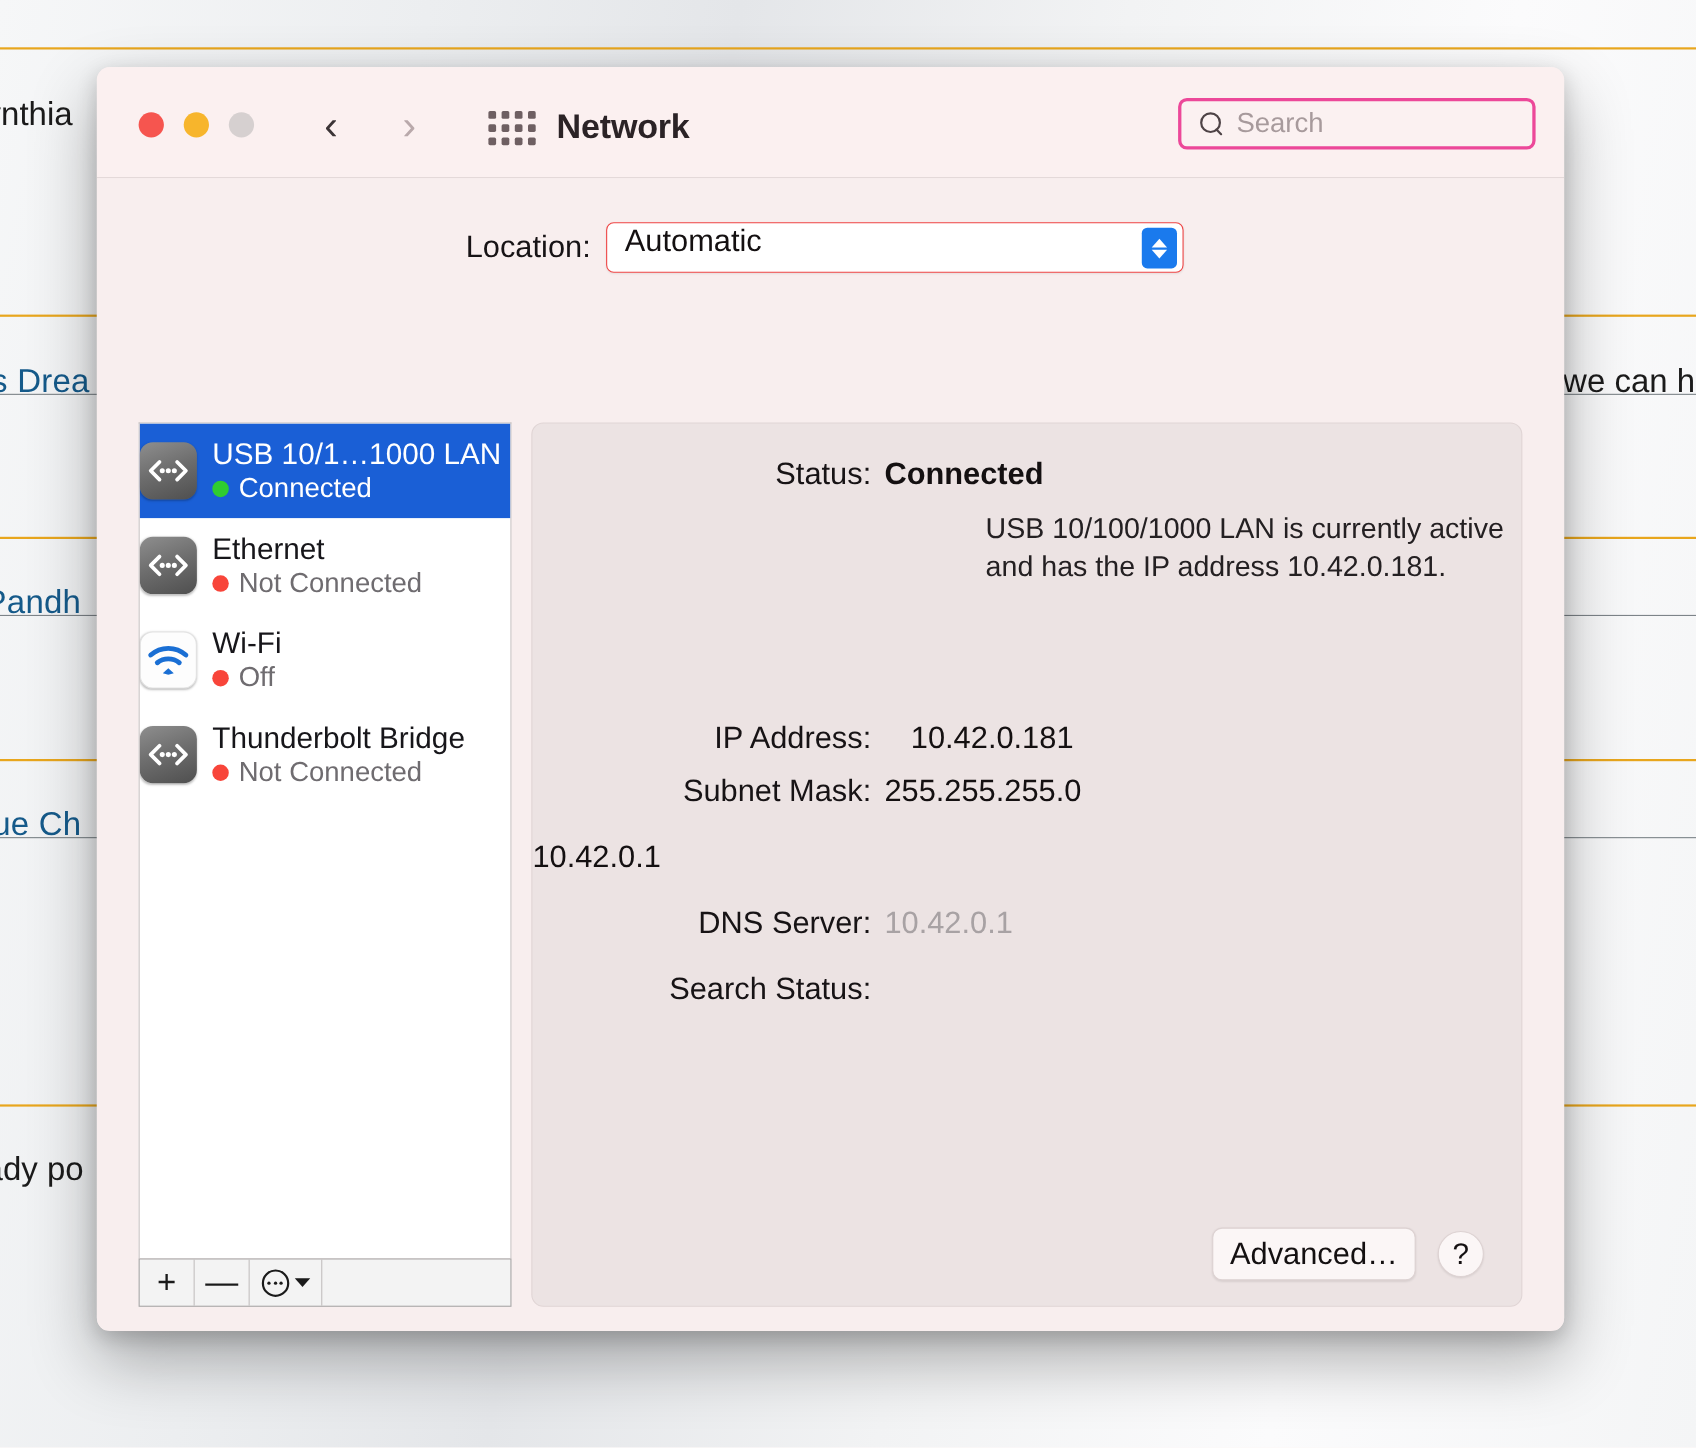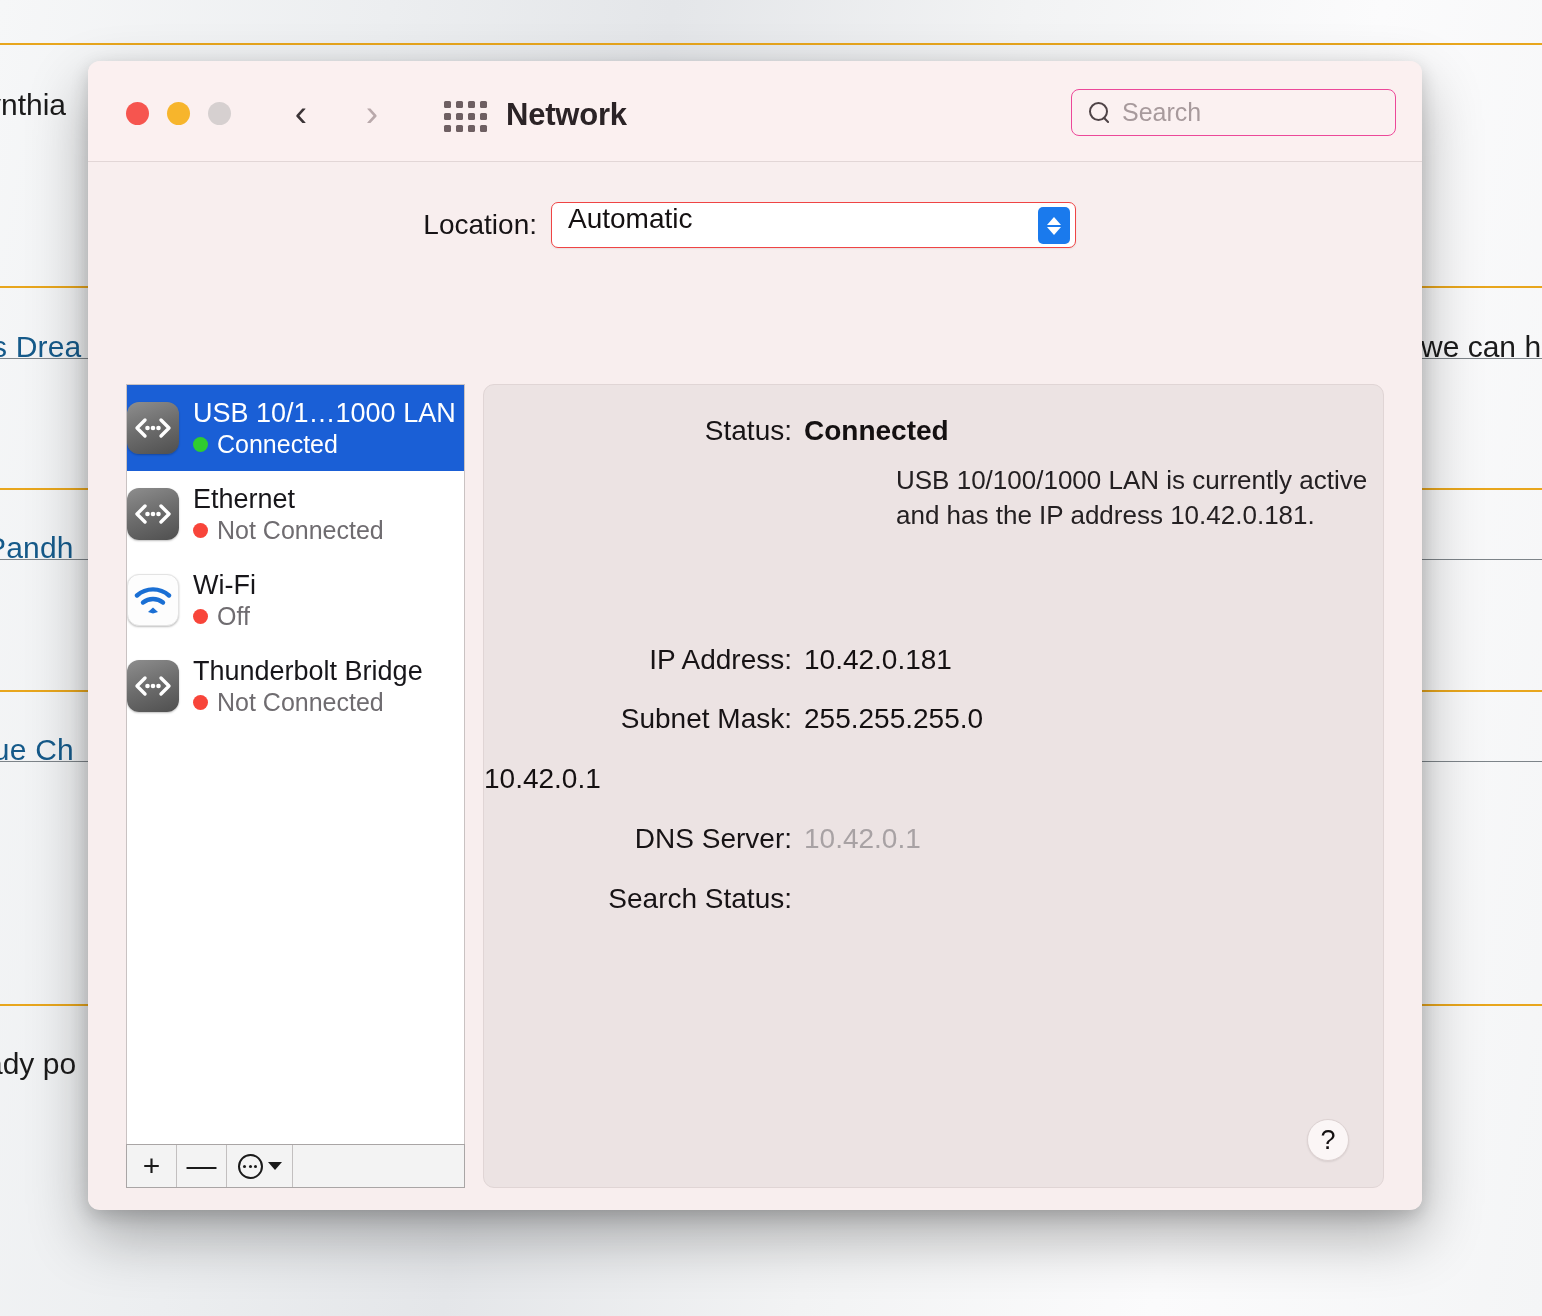--- a/index.html
+++ b/index.html
@@ -115,21 +115,21 @@
     font-size: 31px;
     font-weight: bold;
     color: #2b2326;
     letter-spacing: -.2px;
   }
 
   #search-box {
     position: absolute;
     right: 26px; top: 28px;
     width: 325px; height: 47px;
-    border: 1px solid #ec4899;
+    border: 3px solid #ec4899;
     border-radius: 8px;
     background: #fbf1f1;
     display: flex;
     align-items: center;
   }
   #search-icon {
     margin-left: 16px;
     width: 24px; height: 24px;
     position: relative;
     flex: 0 0 auto;
@@ -583,21 +583,21 @@
     <div id="detail-panel">
 
       <div class="field-row" style="left:0; top:30px;">
         <span class="field-label">Status:</span>
         <span class="field-value bold">Connected</span>
       </div>
 
       <div id="status-desc">USB 10/100/1000 LAN is currently active and has the IP address 10.42.0.181.</div>
 
 
-      <div class="field-row" style="left:0; top:259px;">
+      <div class="field-row" style="left:0; top:270px;gap:24px;">
         <span class="field-label">IP Address:</span>
         <span class="field-value">10.42.0.181</span>
       </div>
 
       <div class="field-row" style="left:0; top:318px;">
         <span class="field-label">Subnet Mask:</span>
         <span class="field-value">255.255.255.0</span>
       </div>
 
       <div class="field-row" style="left:0; top:378px;">
@@ -607,17 +607,18 @@
       <div class="field-row" style="left:0; top:438px;">
         <span class="field-label">DNS Server:</span>
         <span class="field-value dim">10.42.0.1</span>
       </div>
 
       <div class="field-row" style="left:0; top:498px;">
         <span class="field-label">Search Status:</span>
         <span class="field-value"></span>
       </div>
 
+      <div id="advanced-button">Advanced…</div>
       <div id="help-button">?</div>
     </div>
 
   </div>
 </div>
 
 </body></html>

